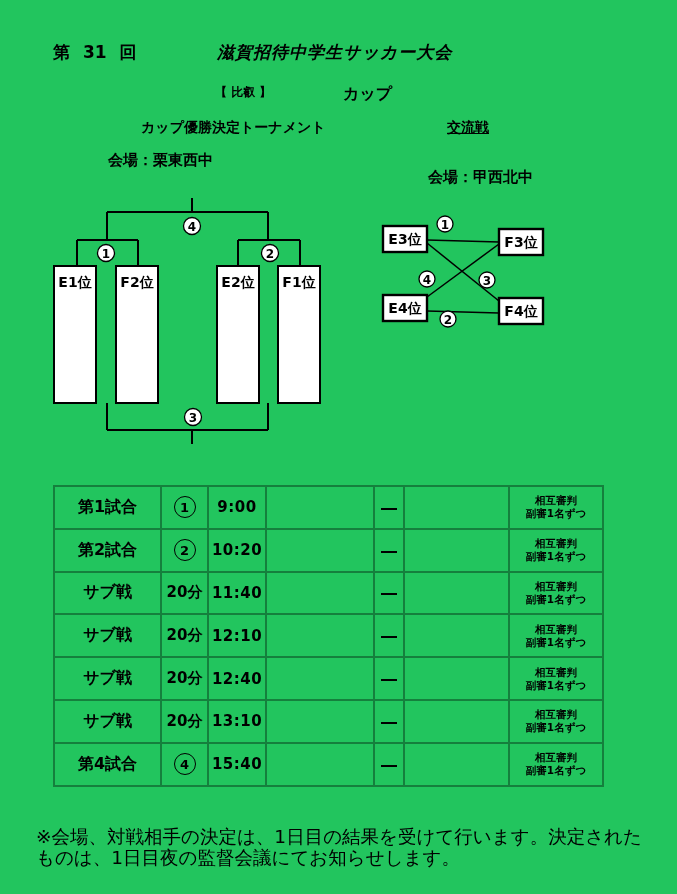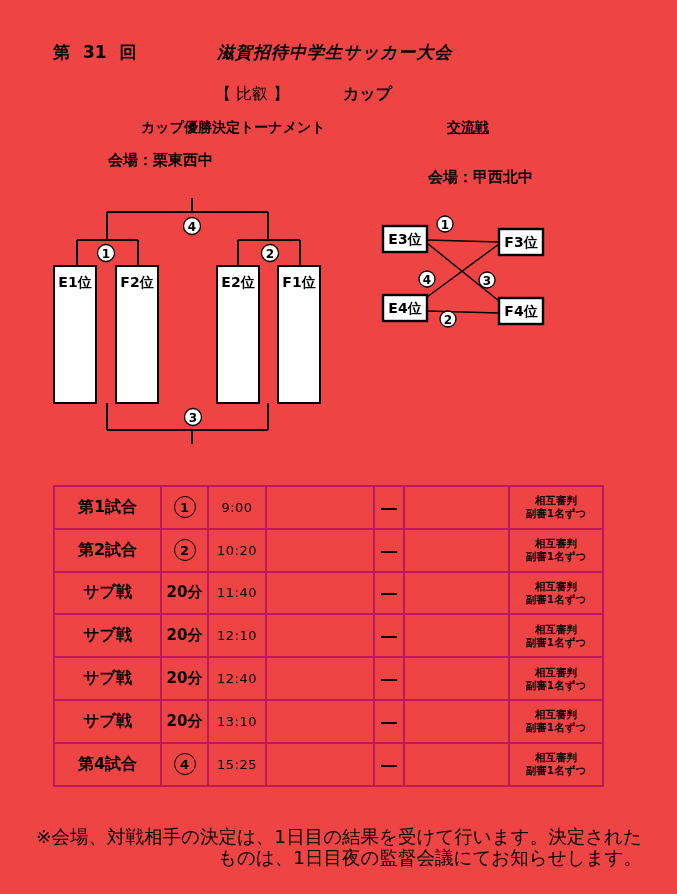--- a/index.html
+++ b/index.html
@@ -1,54 +1,54 @@
 <!DOCTYPE html>
 <html><head>
 <meta charset="utf-8">
 <style>
   html,body{margin:0;padding:0;background:#e8e8e8;}
   .page{
     position:relative;width:677px;height:894px;margin:0 auto;
-    background:#ef4444;overflow:hidden;
+    background:#22c55e;overflow:hidden;
     font-family:"DejaVu Sans",sans-serif;color:#000;
   }
   .abs{position:absolute;white-space:nowrap;}
   .title-round{left:53px;top:41px;font-size:17px;font-weight:bold;word-spacing:7px;}
   .title-main{left:217px;top:41px;font-size:17px;font-weight:bold;letter-spacing:1px;font-style:italic;}
-  .cup-name{left:215px;top:84px;font-size:16px;font-weight:normal;}
+  .cup-name{left:215px;top:84px;font-size:12px;font-weight:bold;}
   .cup-word{left:343px;top:84px;font-size:16px;font-weight:bold;}
   .sec-heading{font-size:14px;font-weight:bold;}
   .t-heading{left:101px;top:119px;margin-left:40px;}
   .f-heading{left:447px;top:119px;text-decoration:underline;}
   .venue{font-size:15px;font-weight:bold;}
   .t-venue{left:108px;top:151px;}
   .f-venue{left:428px;top:168px;}
   svg.diagram{position:absolute;left:0;top:0;pointer-events:none;}
   svg.diagram text{font-family:"DejaVu Sans",sans-serif;}
   .team-label{font-size:14px;font-weight:600;}
   .circ-digit{font-size:12px;font-weight:600;}
   table.sched{
     position:absolute;left:53px;top:485px;border-collapse:collapse;
     table-layout:fixed;width:551px;
   }
   table.sched td{
-    border:2px solid #be185d;padding:0;text-align:center;vertical-align:middle;
+    border:2px solid #15803d;padding:0;text-align:center;vertical-align:middle;
     height:40.8px;overflow:hidden;
   }
   td.c-name{font-size:16px;font-weight:600;}
   td.c-slot{font-size:15px;font-weight:600;}
-  td.c-time{font-size:13px;font-weight:400;letter-spacing:0.5px;}
+  td.c-time{font-size:15px;font-weight:700;letter-spacing:0.5px;}
   td.c-dash{font-size:16px;font-weight:600;}
   td.c-ref{font-size:10.5px;line-height:13px;font-weight:600;}
   span.circ{
     display:inline-flex;align-items:center;justify-content:center;
     width:20px;height:20px;border:1.4px solid #000;border-radius:50%;
     font-size:13px;font-weight:600;line-height:1;
   }
-  .footer-note{left:36px;top:827px;font-size:18.5px;line-height:20.5px;font-weight:500;text-align:right;}
+  .footer-note{left:36px;top:827px;font-size:18.5px;line-height:20.5px;font-weight:500;}
   .footer-note div{white-space:nowrap;}
 </style>
 </head>
 <body>
 
 <div class="page">
 
   <div class="abs title-round">第 31 回</div>
   <div class="abs title-main">滋賀招待中学生サッカー大会</div>
   <div class="abs cup-name">【 比叡 】</div>
@@ -199,21 +199,21 @@
           <td class="c-dash">―</td>
           <td class="c-blank"></td>
           <td class="c-ref">
             <div>相互審判</div>
             <div>副審1名ずつ</div>
           </td>
         </tr>
         <tr>
           <td class="c-name">第4試合</td>
           <td class="c-slot"><span class="circ">4</span></td>
-          <td class="c-time">15:25</td>
+          <td class="c-time">15:40</td>
           <td class="c-blank"></td>
           <td class="c-dash">―</td>
           <td class="c-blank"></td>
           <td class="c-ref">
             <div>相互審判</div>
             <div>副審1名ずつ</div>
           </td>
         </tr>
       </tbody>
   </table>

